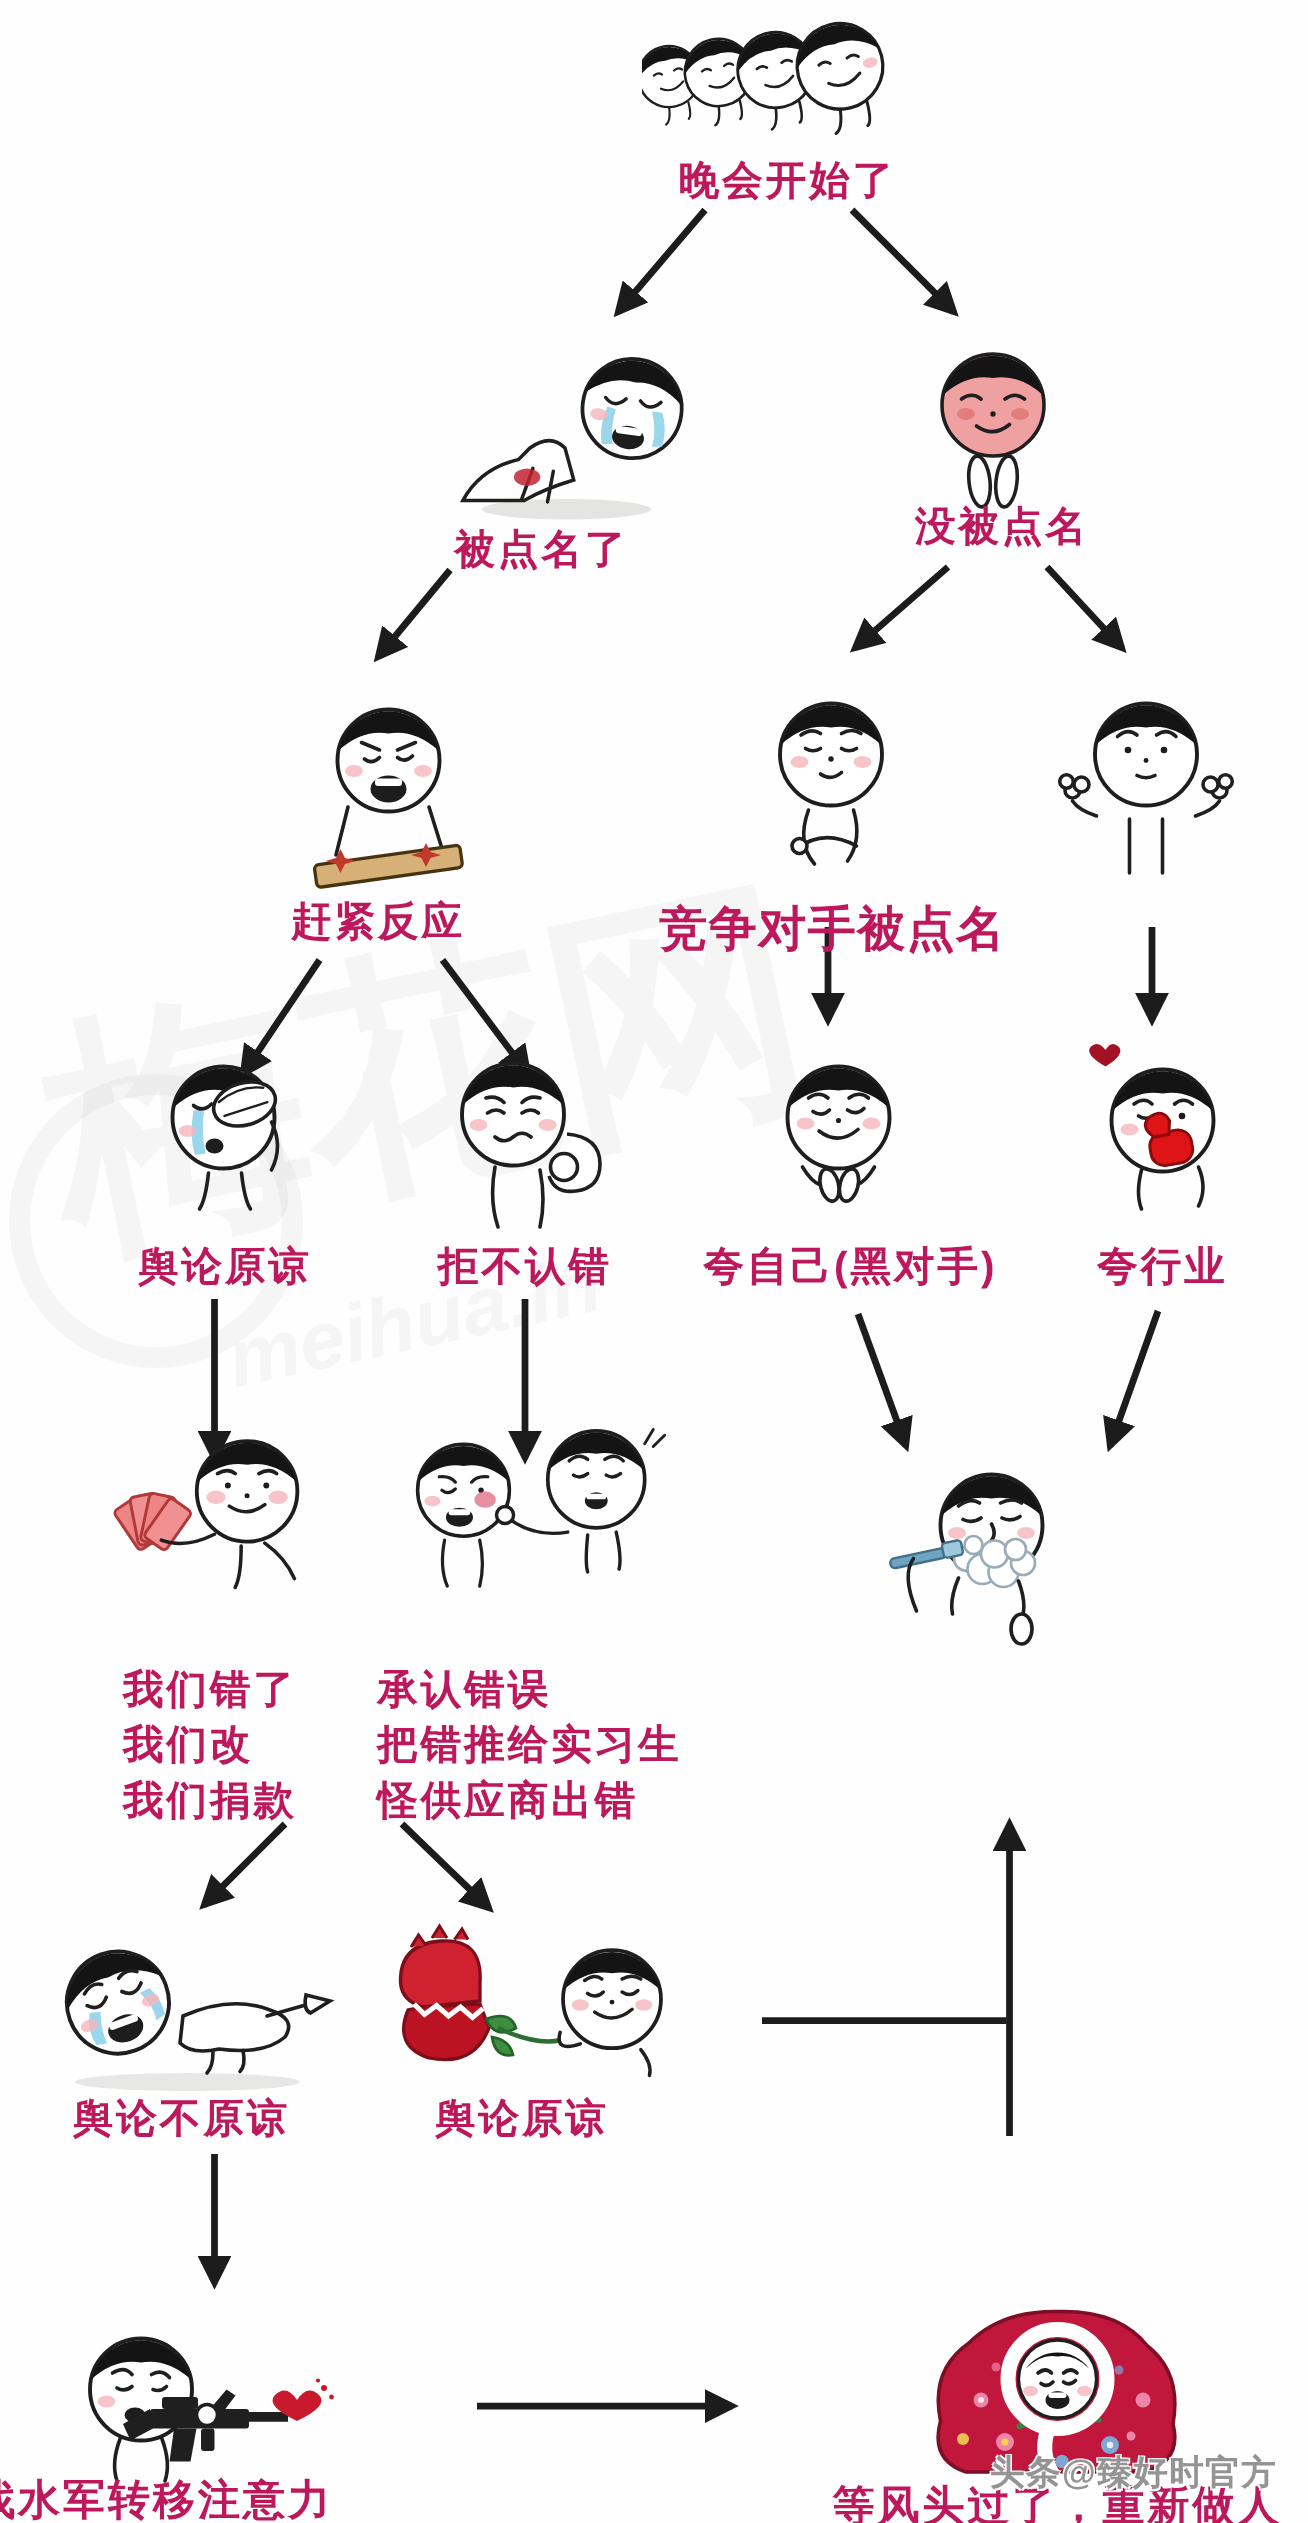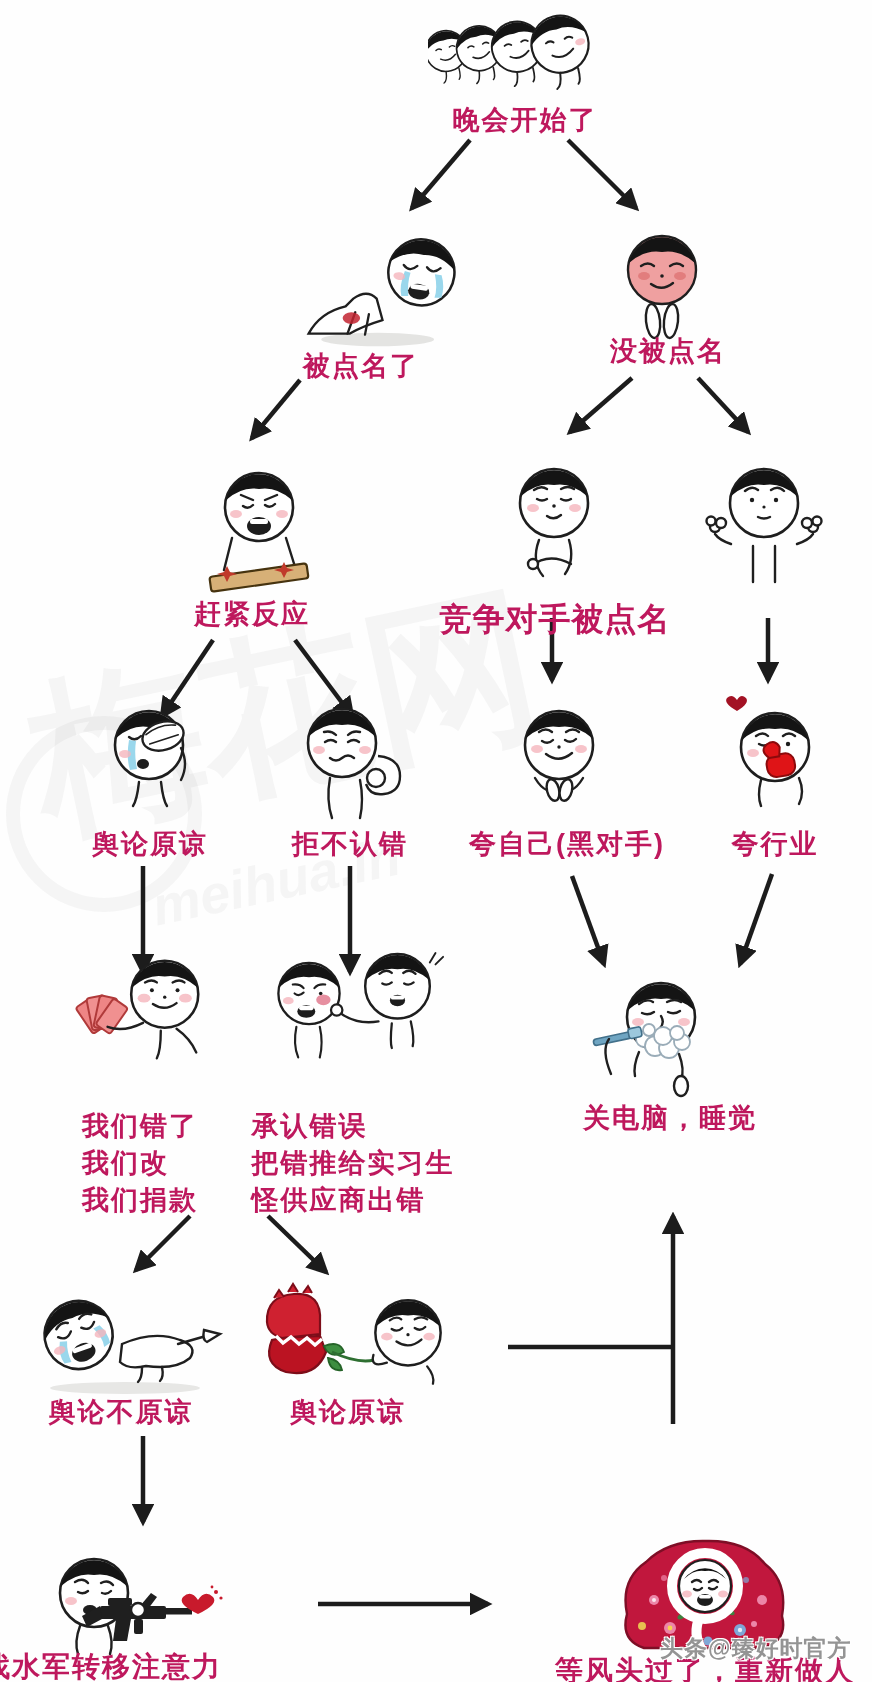--- a/index.html
+++ b/index.html
@@ -361,21 +361,20 @@
       </g>
       <g transform="rotate(-12,18,74)">
         <rect x="-18" y="70" width="38" height="6.5" rx="3" fill="#6fa5c2" stroke="#42708a" stroke-width="1.6"></rect>
         <rect x="18" y="67" width="13" height="10" rx="2.5" fill="#9cc8dd" stroke="#42708a" stroke-width="1.6"></rect>
       </g>
       <path class="ln" d="M0,112 Q-10,88 -2,77"></path>
       <path class="ln" d="M28,90 q-6,14 -4,24 M68,92 q6,16 2,26"></path>
       <ellipse class="fw" cx="70" cy="124" rx="7" ry="10"></ellipse>
     </g>
   </svg>
-  <div class="lbl" style="left:670px;top:1100px">关电脑，睡觉</div>
 
   <svg class="face" style="left:30px;top:1278px" width="195" height="118" viewBox="0 0 195 118">
     <ellipse cx="95" cy="110" rx="75" ry="6" fill="#e7e7e5"></ellipse>
     <g transform="rotate(-20,55,60)">
         <use href="#mh"></use>
       <path class="ln" d="M31,42 q7,-6 13,-2 M56,40 q7,-5 13,0"></path>
       <path class="ln" d="M30,50 q7,7 14,-1 M55,49 q7,7 14,-1"></path>
       <path class="tear" d="M30,55 q-6,12 -3,22 l7,1 q-1,-11 3,-21 z"></path>
       <path class="tear" d="M66,54 q6,11 4,21 l7,-2 q1,-11 -4,-20 z"></path>
       <ellipse class="fb" cx="49" cy="73" rx="12" ry="9"></ellipse>

